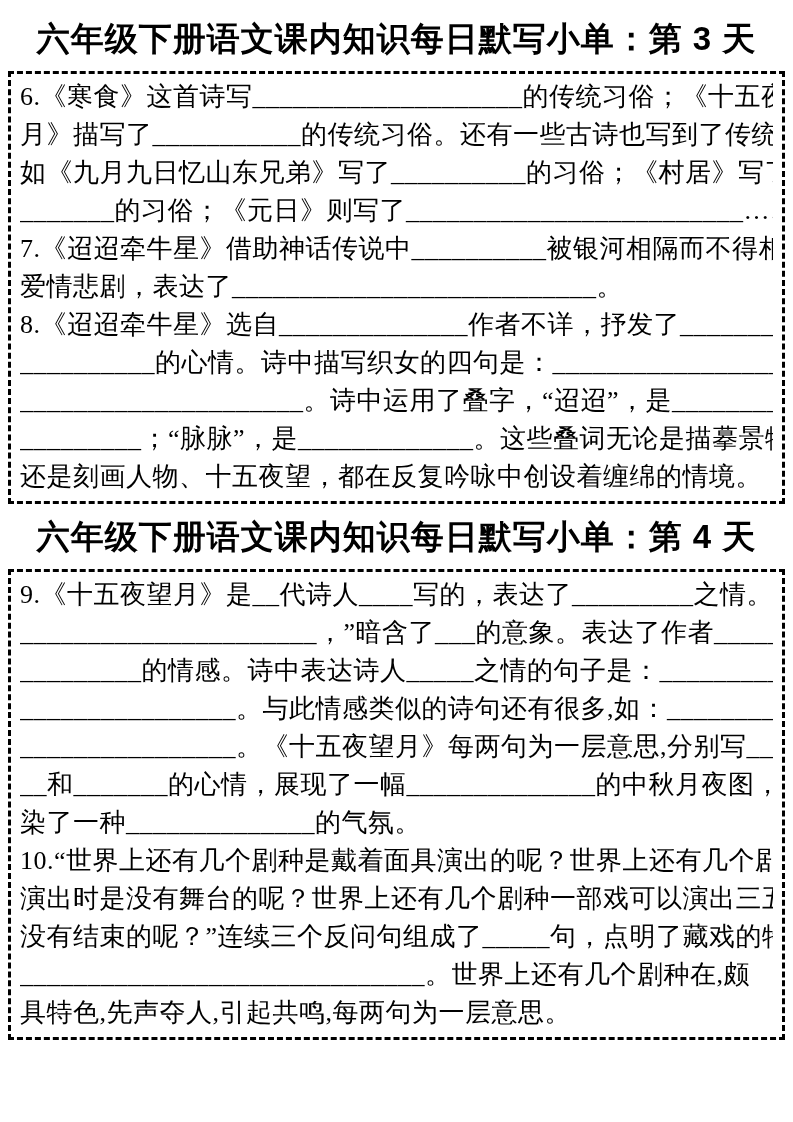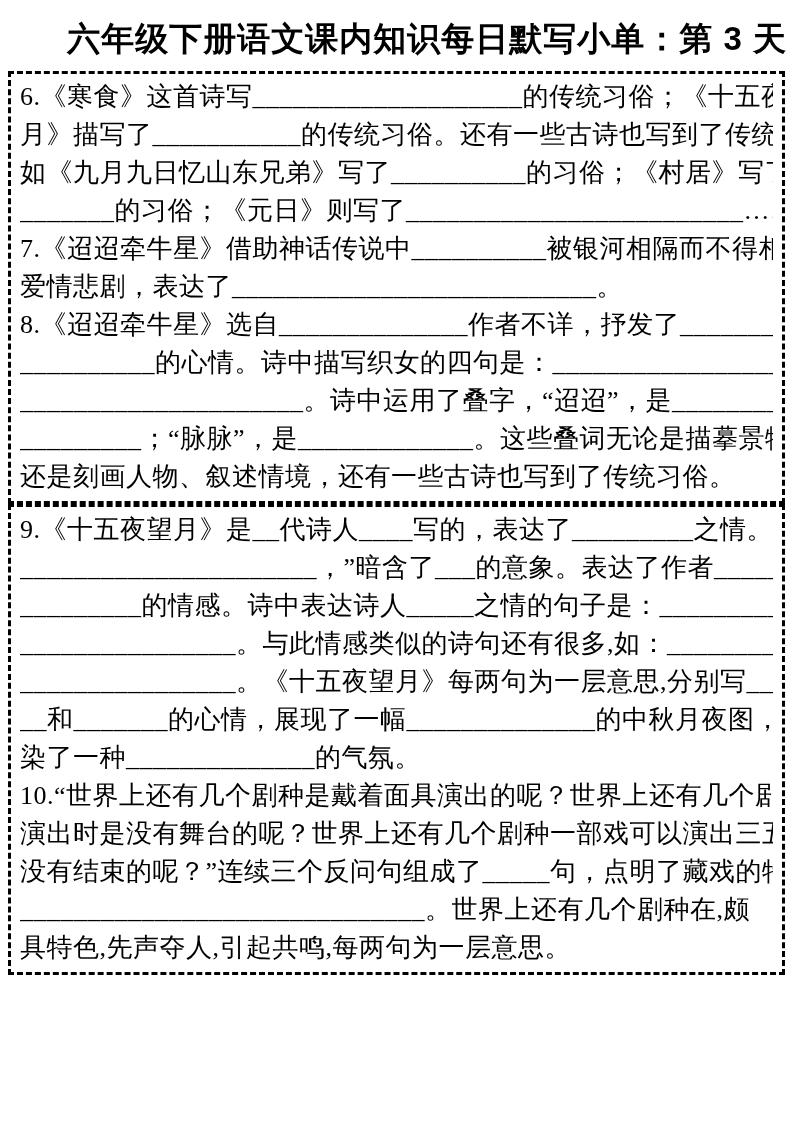--- a/index.html
+++ b/index.html
@@ -12,21 +12,21 @@
     background: #ffffff;
     color: #000000;
     overflow: hidden;
     padding-top: 16px;
   }
   .section-title {
     font-family: "Liberation Sans", sans-serif;
     font-weight: 700;
     font-size: 33px;
     line-height: 46px;
-    text-align: right;
+    text-align: center;
     letter-spacing: 1px;
     color: #000000;
     margin: 0 6px 9px 6px;
     white-space: nowrap;
   }
   .section-title.second { margin-top: 10px; }
   .question-box {
     border: 3px dashed #000000;
     margin: 0 8px;
     padding: 4px 9px 5px 9px;
@@ -52,23 +52,24 @@
     <div class="q-line">6.《寒食》这首诗写____________________的传统习俗；《十五夜望</div>
     <div class="q-line">月》描写了___________的传统习俗。还有一些古诗也写到了传统习俗，</div>
     <div class="q-line">如《九月九日忆山东兄弟》写了__________的习俗；《村居》写了___</div>
     <div class="q-line">_______的习俗；《元日》则写了_________________________……</div>
     <div class="q-line">7.《迢迢牵牛星》借助神话传说中__________被银河相隔而不得相见的</div>
     <div class="q-line">爱情悲剧，表达了___________________________。</div>
     <div class="q-line">8.《迢迢牵牛星》选自______________作者不详，抒发了__________</div>
     <div class="q-line">__________的心情。诗中描写织女的四句是：___________________</div>
     <div class="q-line">_____________________。诗中运用了叠字，“迢迢”，是_________；</div>
     <div class="q-line">_________；“脉脉”，是_____________。这些叠词无论是描摹景物，</div>
-    <div class="q-line">还是刻画人物、叙述情境，还有一些古诗也写到了传统习俗。</div>
+    <div class="q-line">还是刻画人物、十五夜望，都在反复吟咏中创设着缠绵的情境。</div>
   </div>
 
+  <div class="section-title second">六年级下册语文课内知识每日默写小单：第 4 天</div>
   <div class="question-box">
     <div class="q-line">9.《十五夜望月》是__代诗人____写的，表达了_________之情。“____</div>
     <div class="q-line">______________________，”暗含了___的意象。表达了作者_________</div>
     <div class="q-line">_________的情感。诗中表达诗人_____之情的句子是：__________</div>
     <div class="q-line">________________。与此情感类似的诗句还有很多,如：___________</div>
     <div class="q-line">________________。《十五夜望月》每两句为一层意思,分别写______</div>
     <div class="q-line">__和_______的心情，展现了一幅______________的中秋月夜图，渲</div>
     <div class="q-line">染了一种______________的气氛。</div>
     <div class="q-line">10.“世界上还有几个剧种是戴着面具演出的呢？世界上还有几个剧种在</div>
     <div class="q-line">演出时是没有舞台的呢？世界上还有几个剧种一部戏可以演出三五天还</div>

